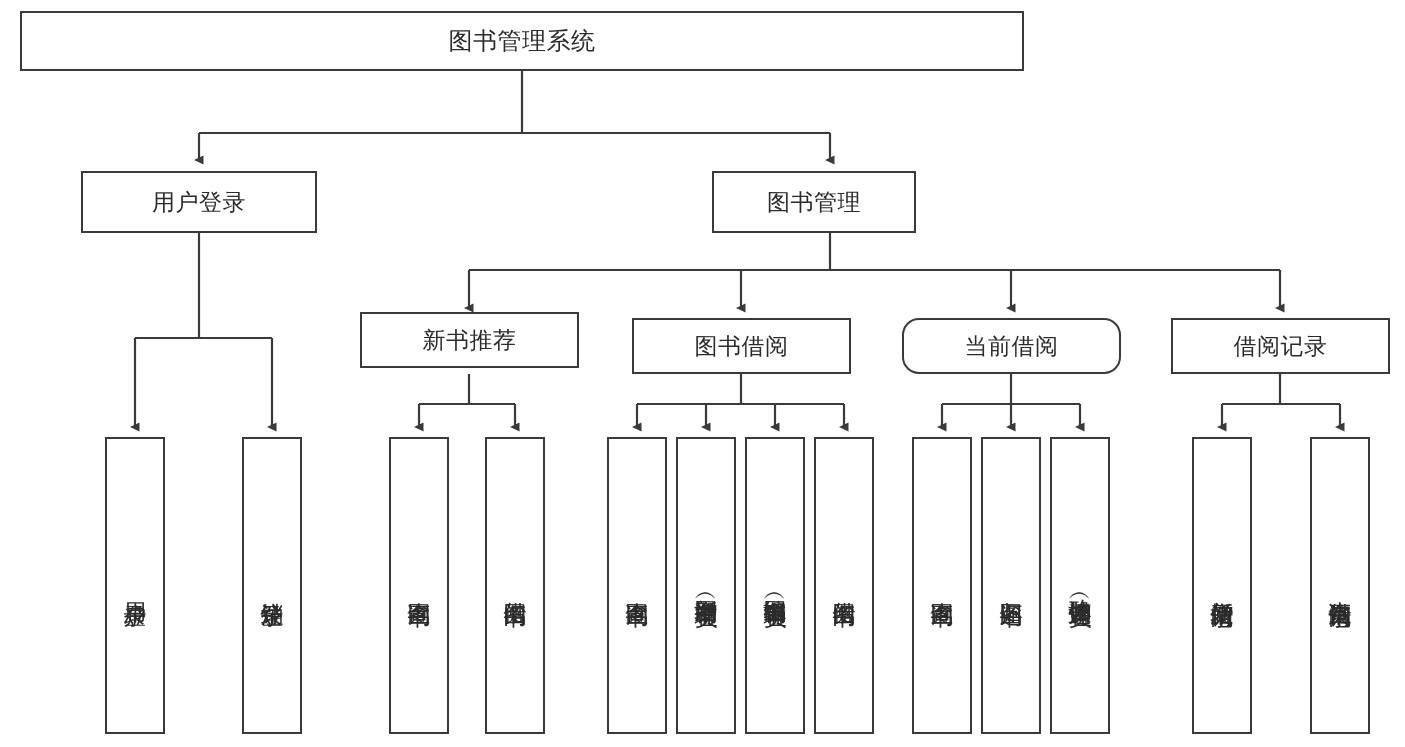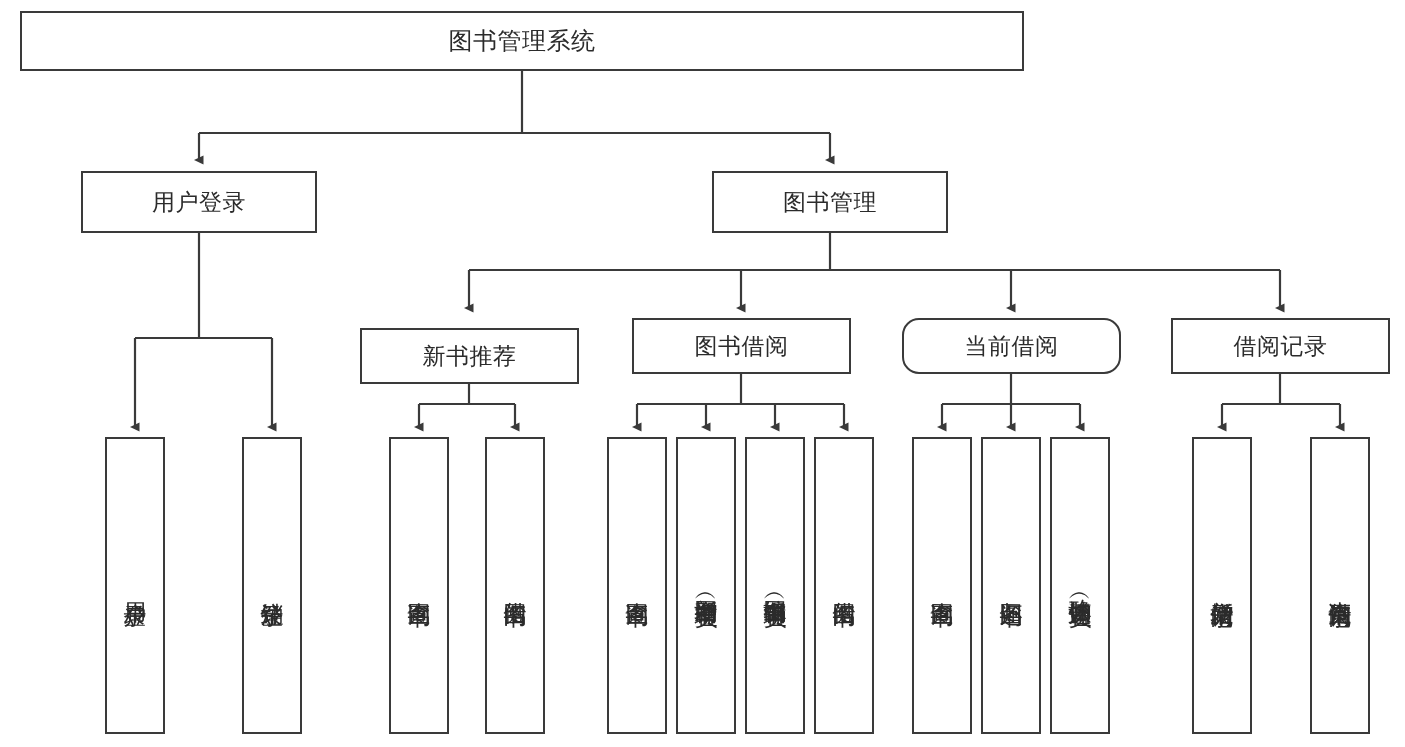--- a/index.html
+++ b/index.html
@@ -121,25 +121,25 @@
     </g>
   </svg>
 
   <div class="node node-root" style="left:20px; top:11px; width:1004px; height:60px;">
     <span class="node-h">图书管理系统</span>
   </div>
 
   <div class="node" style="left:81px; top:171px; width:236px; height:62px;">
     <span class="node-h">用户登录</span>
   </div>
-  <div class="node" style="left:712px; top:171px; width:236px; height:62px;">
+  <div class="node" style="left:712px; top:171px; width:204px; height:62px;">
     <span class="node-h">图书管理</span>
   </div>
 
-  <div class="node" style="left:360px; top:328px; width:219px; height:56px;">
+  <div class="node" style="left:360px; top:312px; width:219px; height:56px;">
     <span class="node-h">新书推荐</span>
   </div>
   <div class="node" style="left:632px; top:318px; width:219px; height:56px;">
     <span class="node-h">图书借阅</span>
   </div>
   <div class="node" style="left:902px; top:318px; width:219px; height:56px;border-radius:17px;">
     <span class="node-h">当前借阅</span>
   </div>
   <div class="node" style="left:1171px; top:318px; width:219px; height:56px;text-align:center;">
     <span class="node-h">借阅记录</span>

